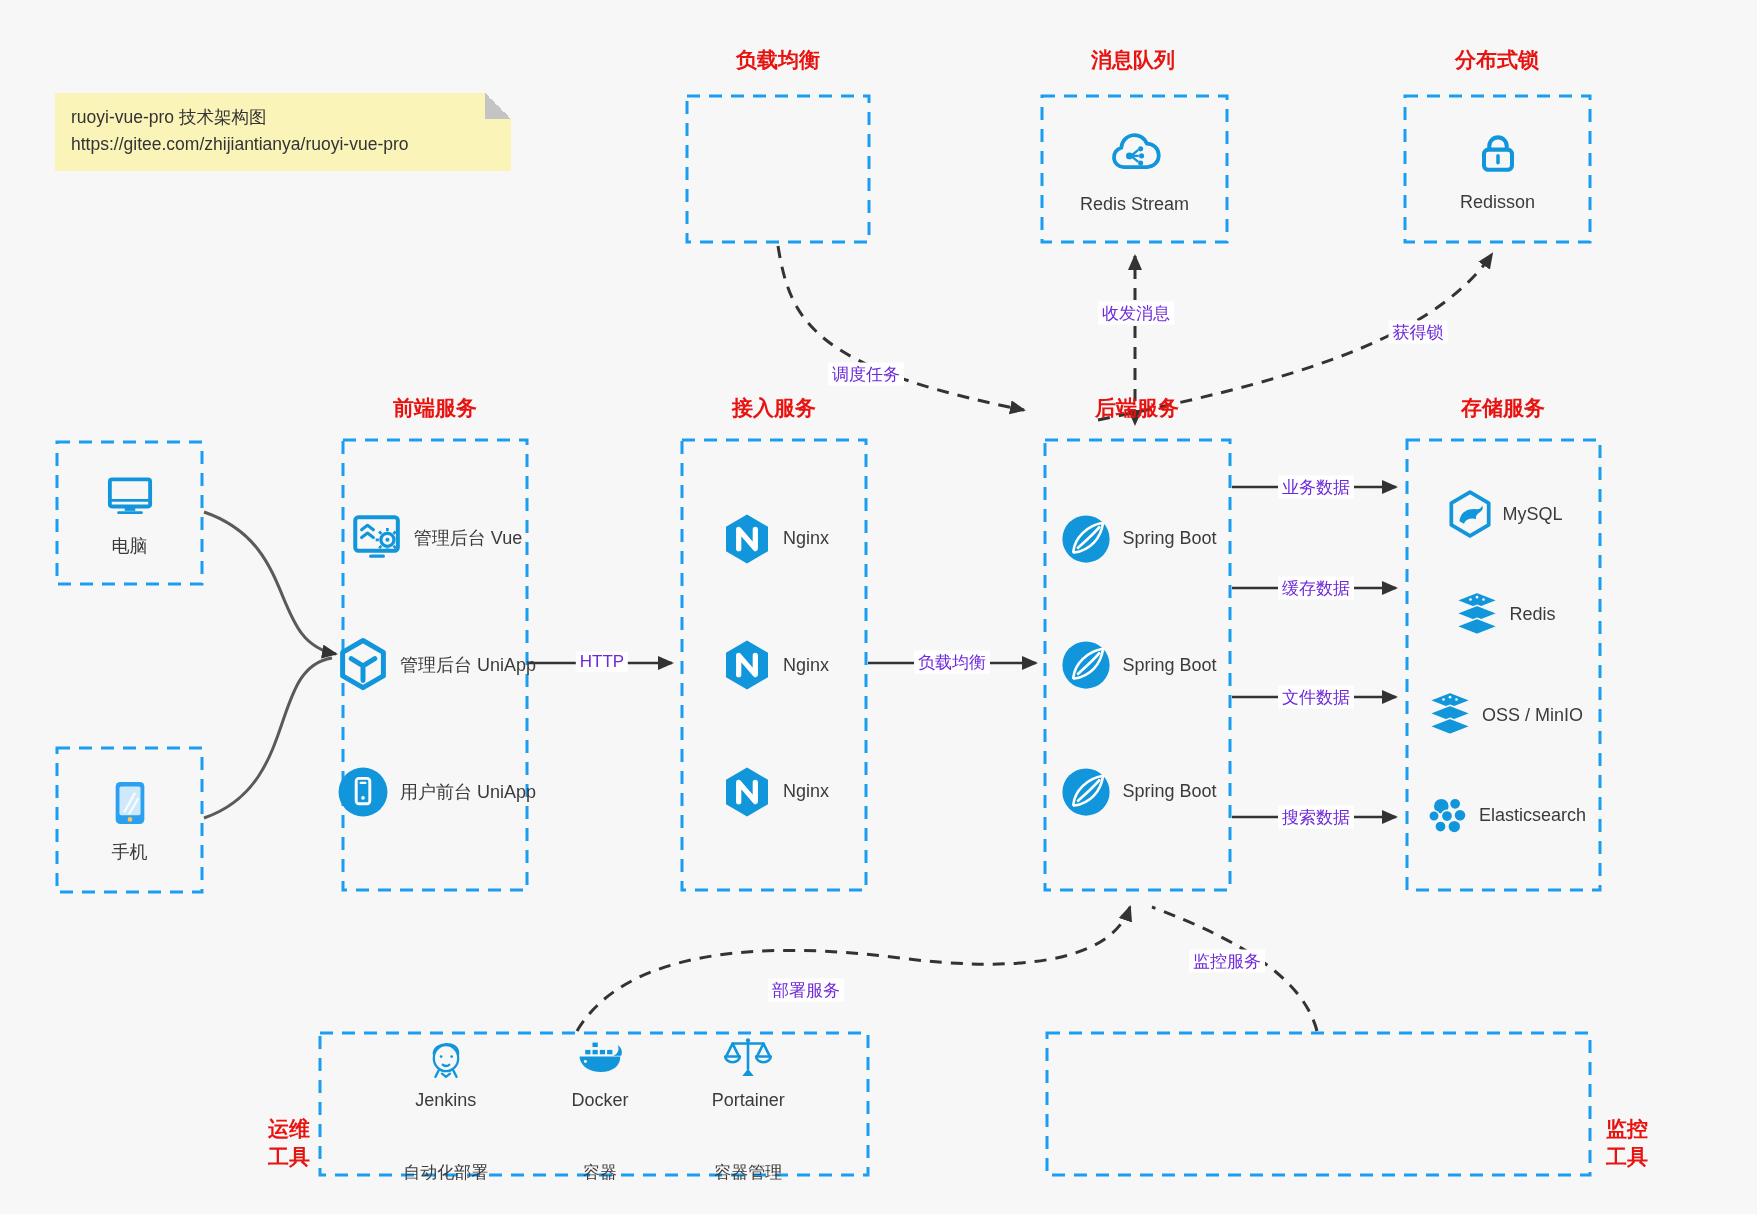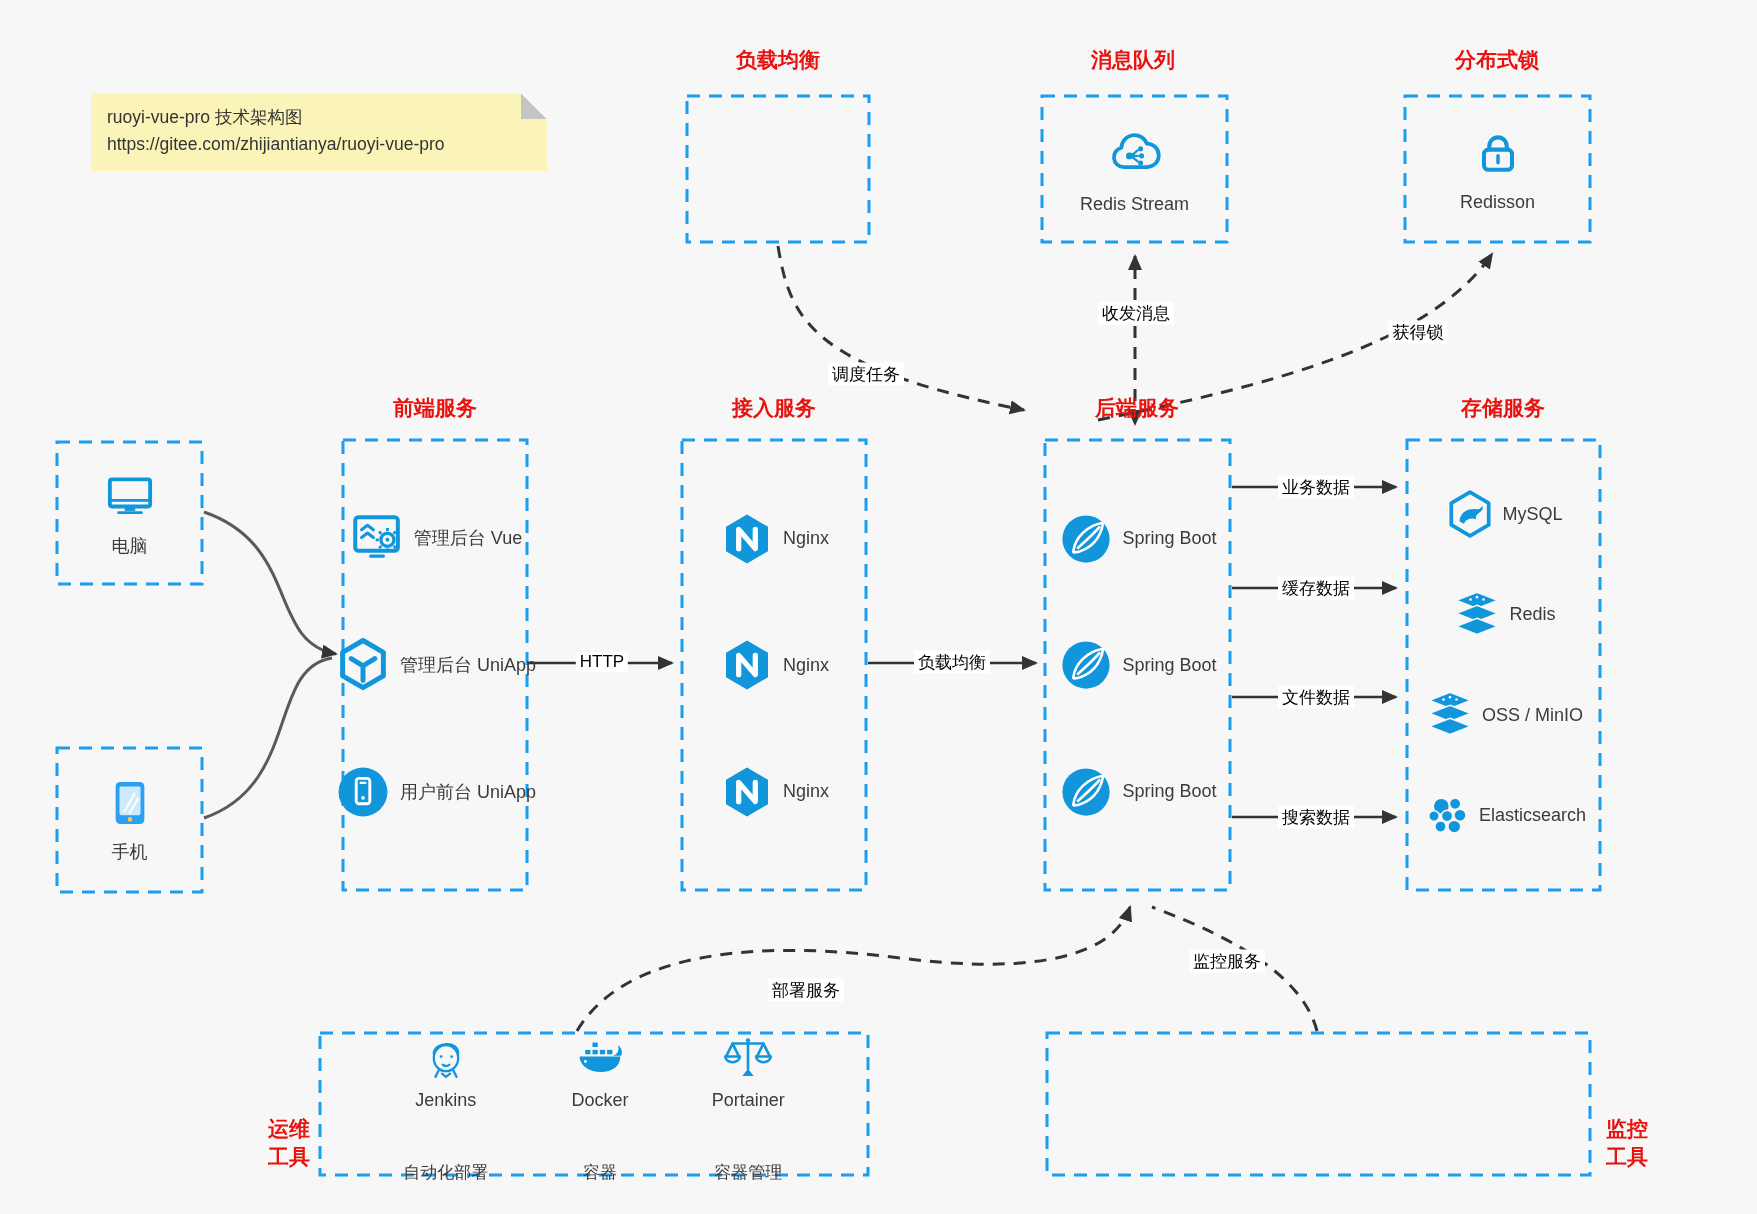--- a/index.html
+++ b/index.html
@@ -8,26 +8,26 @@
   #wires{position:absolute;left:0;top:0;z-index:1;}
   .gbox{position:absolute;z-index:2;display:flex;box-sizing:border-box;}
   .colflex{flex-direction:column;justify-content:space-evenly;align-items:center;}
   .rowflex{justify-content:space-evenly;align-items:flex-start;}
   .single{flex-direction:column;justify-content:center;align-items:center;gap:10px;}
   .node{display:flex;align-items:center;gap:8px;}
   .nlabel{font-size:18px;color:#3b3b3b;white-space:nowrap;}
   .red{position:absolute;z-index:3;color:#e8120f;font-weight:bold;font-size:21px;
        white-space:nowrap;transform:translateX(-50%);}
   .red2{position:absolute;z-index:3;color:#e8120f;font-weight:bold;font-size:21px;line-height:1.35;margin-top:47px;}
-  .elabel{position:absolute;z-index:3;background:#ffffff;padding:0 4px;font-size:17px;color:#000000;
+  .elabel{position:absolute;z-index:3;background:#ffffff;padding:0 4px;font-size:17px;color:#6d28d9;
           transform:translate(-50%,-50%);white-space:nowrap;}
   .bcell{display:flex;flex-direction:column;align-items:center;gap:3px;font-size:18px;line-height:1.35;}
   .bdesc{font-size:17px;margin-top:47px;}
   .note{position:absolute;left:55px;top:93px;width:456px;height:78px;background:#fbf4b9;z-index:3;
-        box-sizing:border-box;padding:11px 16px;font-size:17.5px;line-height:1.55;color:#333;margin-left:36px;}
+        box-sizing:border-box;padding:11px 16px;font-size:17.5px;line-height:1.55;color:#333;}
   .note .fold{position:absolute;top:0;right:0;width:26px;height:26px;
         background:linear-gradient(225deg,#f7f7f8 50%,#c4c4c4 50%);}
   .icn{display:block;}
 </style>
 </head>
 <body>
 
 <div class="canvas">
 
   <svg width="0" height="0" style="position:absolute" aria-hidden="true">

